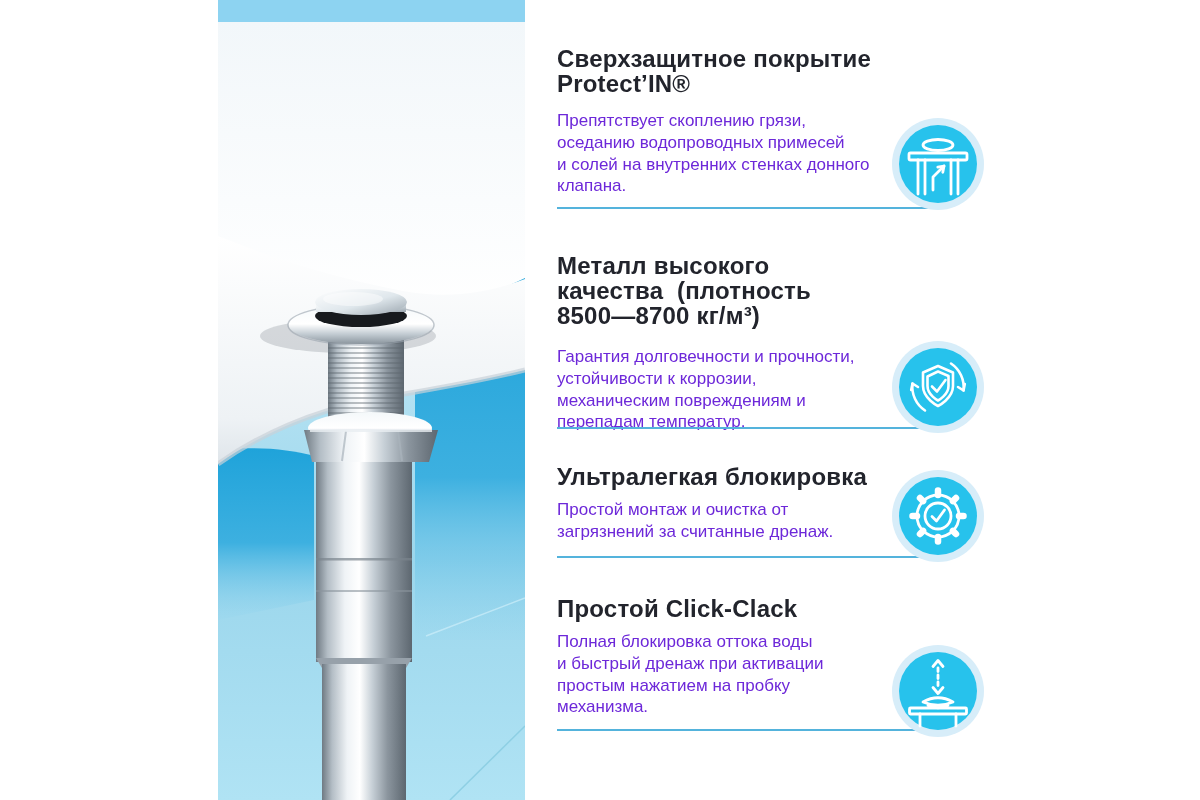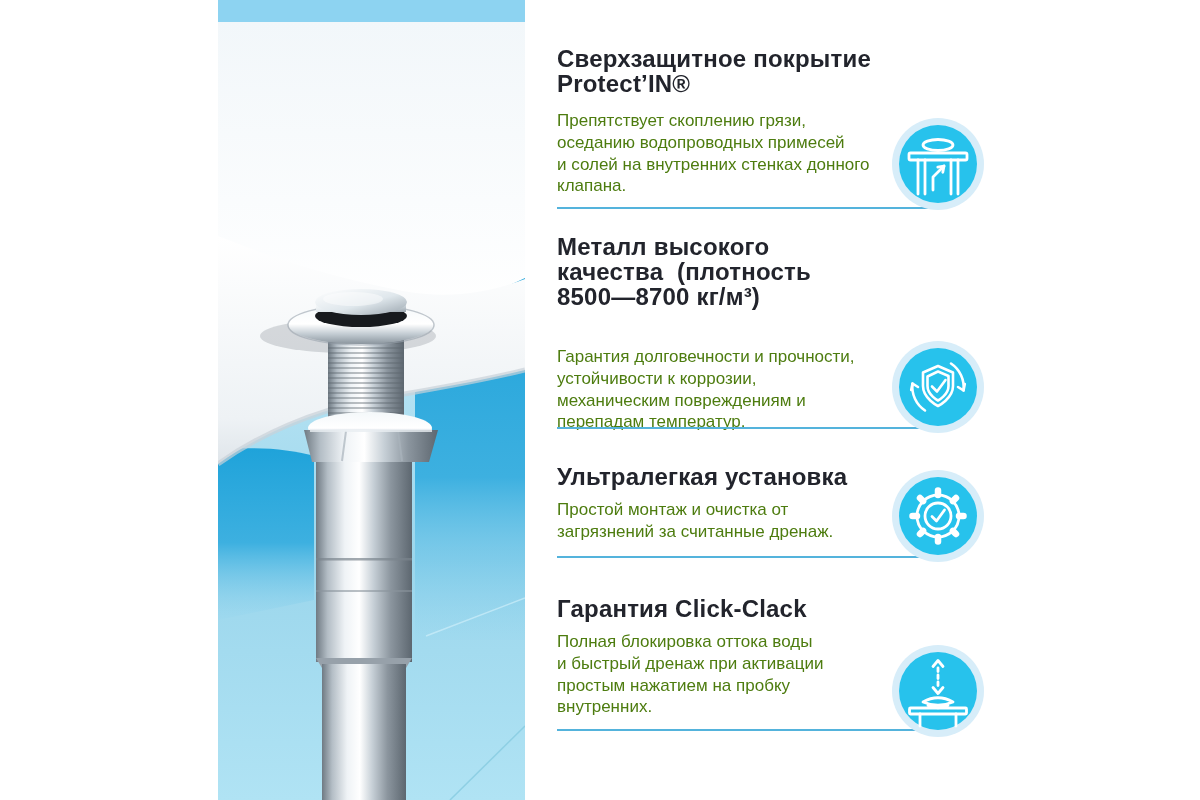--- a/index.html
+++ b/index.html
@@ -3,25 +3,25 @@
 <meta charset="utf-8">
 <style>
   html,body{margin:0;padding:0;background:#ffffff;}
   .canvas{position:relative;width:992px;height:800px;background:#ffffff;overflow:hidden;
           font-family:"Liberation Sans","DejaVu Sans",sans-serif;}
   .photo{position:absolute;left:218px;top:0;width:307px;height:800px;}
   .feature .title{position:absolute;left:557px;width:420px;margin:0;
           font-size:24px;line-height:25px;font-weight:bold;color:#22242c;
           letter-spacing:.2px;white-space:pre-line;}
   .feature .desc{position:absolute;left:557px;width:380px;margin:0;
-          font-size:17px;line-height:21.8px;color:#4d7c0f;white-space:pre-line;}
+          font-size:17px;line-height:21.8px;color:#6d28d9;white-space:pre-line;}
   .divider{position:absolute;left:557px;width:388px;height:2px;background:#54b3dc;z-index:1;}
   .badge{position:absolute;left:892px;width:92px;height:92px;z-index:2;}
   .f1 .title{top:46px}  .f1 .desc{top:110px} .f1 .divider{top:207px} .f1 .badge{top:118px}
-  .f2 .title{top:234px} .f2 .desc{top:346px} .f2 .divider{top:427px} .f2 .badge{top:341px}
+  .f2 .title{top:253px} .f2 .desc{top:346px} .f2 .divider{top:427px} .f2 .badge{top:341px}
   .f3 .title{top:464px} .f3 .desc{top:499px} .f3 .divider{top:556px} .f3 .badge{top:470px}
   .f4 .title{top:596px} .f4 .desc{top:631px} .f4 .divider{top:729px} .f4 .badge{top:645px}
 </style>
 </head>
 <body>
 
 <div class="canvas">
 
   <div class="photo">
     <svg width="307" height="800" viewBox="0 0 307 800">
@@ -152,21 +152,21 @@
           <path d="M59,22.5 A28.5,28.5 0 0 1 71.5,49.5"></path>
           <path d="M66,46 L71.5,49.5 L72.8,43"></path>
           <path d="M33,69.5 A28.5,28.5 0 0 1 20.5,42.5"></path>
           <path d="M26,46 L20.5,42.5 L19.2,49"></path>
         </g>
       </svg>
     </div>
   </section>
 
   <section class="feature f3">
-    <h2 class="title">Ультралегкая установка</h2>
+    <h2 class="title">Ультралегкая блокировка</h2>
     <p class="desc">Простой монтаж и очистка от
 загрязнений за считанные дренаж.</p>
     <div class="divider"></div>
     <div class="badge">
       <svg width="92" height="92" viewBox="0 0 92 92">
         <circle cx="46" cy="46" r="46" fill="#d7edf9"></circle>
         <circle cx="46" cy="46" r="39" fill="#27c2ec"></circle>
         <g stroke="#fff" stroke-width="6.5" stroke-linecap="round">
           <path d="M67,46 L71.5,46"></path>
             <path d="M60.9,60.9 L64,64"></path>
@@ -180,25 +180,25 @@
         <g stroke="#fff" stroke-width="2.8" fill="none" stroke-linecap="round" stroke-linejoin="round">
           <circle cx="46" cy="46" r="21"></circle>
           <circle cx="46" cy="46" r="13"></circle>
           <path d="M40,46.5 L44.5,51 L52.5,40"></path>
         </g>
       </svg>
     </div>
   </section>
 
   <section class="feature f4">
-    <h2 class="title">Гарантия Click-Clack</h2>
+    <h2 class="title">Простой Click-Clack</h2>
     <p class="desc">Полная блокировка оттока воды
 и быстрый дренаж при активации
 простым нажатием на пробку
-внутренних.</p>
+механизма.</p>
     <div class="divider"></div>
     <div class="badge">
       <svg width="92" height="92" viewBox="0 0 92 92">
         <circle cx="46" cy="46" r="46" fill="#d7edf9"></circle>
         <circle cx="46" cy="46" r="39" fill="#27c2ec"></circle>
         <g stroke="#fff" stroke-width="2.8" fill="none" stroke-linecap="round" stroke-linejoin="round">
           <path d="M46,23 V41" stroke-dasharray="3.5 3.5"></path>
           <path d="M41,21.5 L46,15.5 L51,21.5"></path>
           <path d="M41,42.5 L46,48.5 L51,42.5"></path>
           <path d="M31,57 Q46,48.5 61,57 Q46,63.5 31,57 Z"></path>

